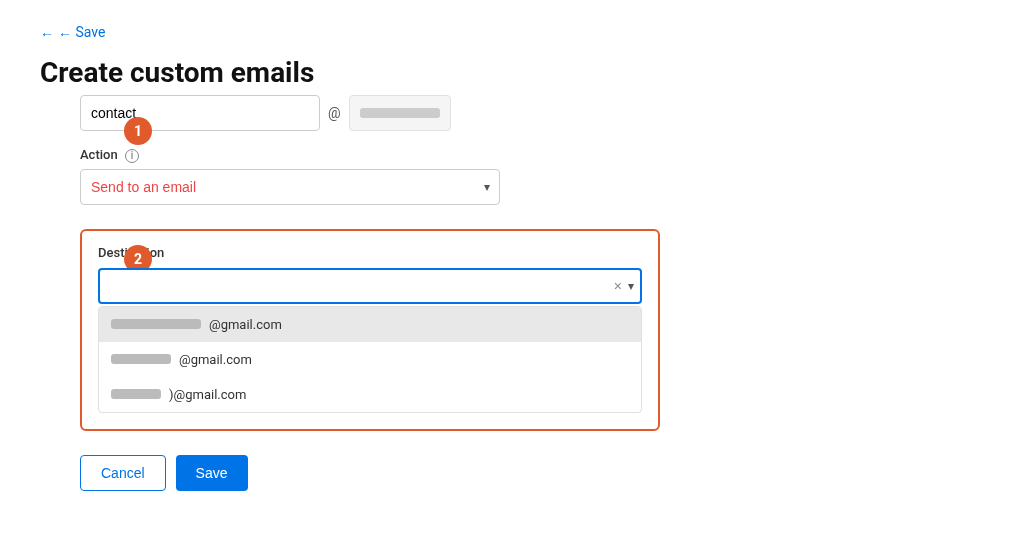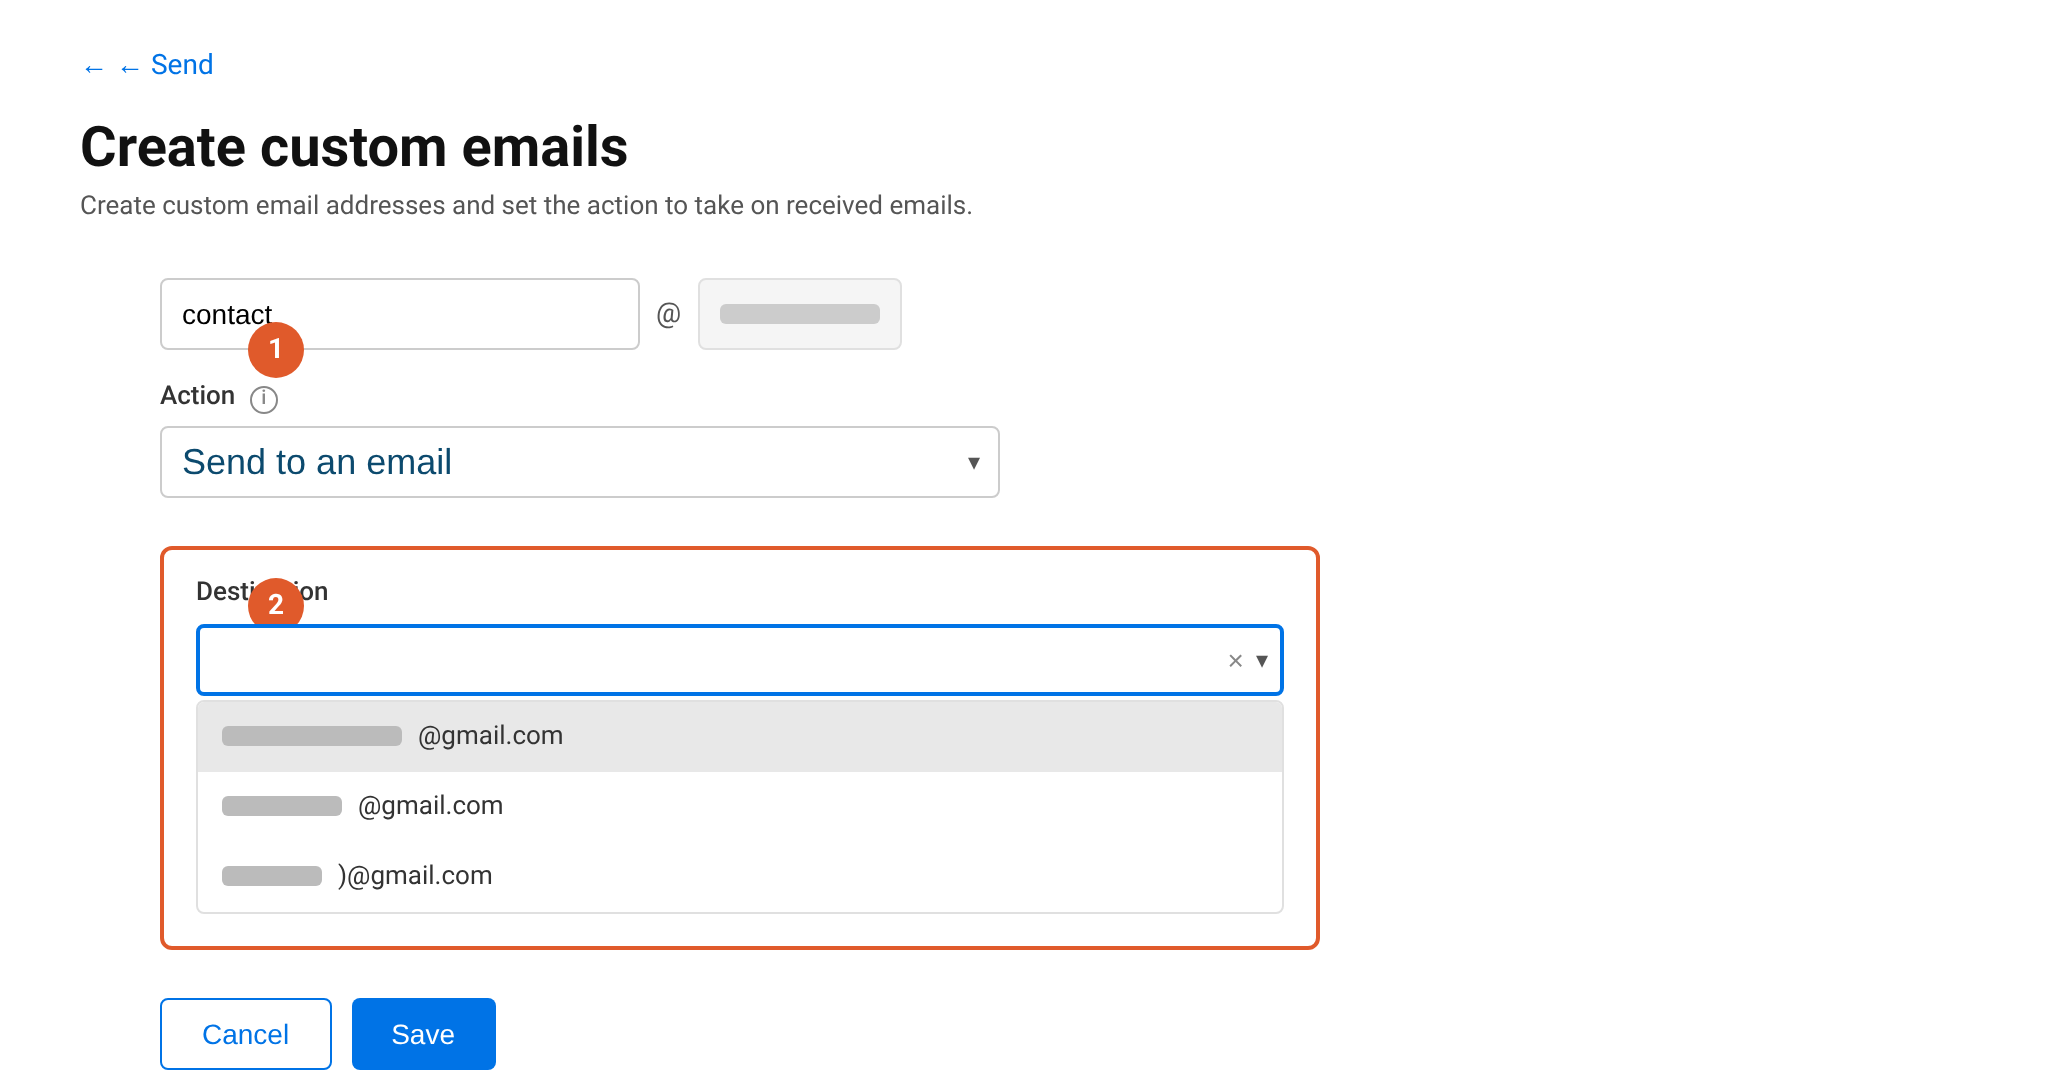--- a/index.html
+++ b/index.html
@@ -113,25 +113,25 @@
     .action-select-wrapper {
       position: relative;
       width: 420px;
     }
     .action-select {
       width: 100%;
       height: 36px;
       border: 1px solid #ccc;
       border-radius: 4px;
       padding: 0 32px 0 10px;
-      font-size: 18px;
+      font-size: 14px;
       appearance: none;
       background: #fff;
       cursor: pointer;
-      color: #0c4a6e;
+      color: #ef4444;
       outline: none;
     }
     .select-arrow {
       position: absolute;
       right: 10px;
       top: 50%;
       transform: translateY(-50%);
       pointer-events: none;
       color: #555;
       font-size: 12px;
@@ -247,26 +247,25 @@
       position: relative;
     }
   </style>
 </head>
 <body>
 
 <div class="page-wrapper">
   
   <a class="back-link" href="#">
     <span>←</span>
-    <span>← Send</span>
+    <span>← Save</span>
   </a>
 
   
   <h1 class="page-title">Create custom emails</h1>
-  <p class="page-subtitle">Create custom email addresses and set the action to take on received emails.</p>
 
   
   <div class="form-section">
     <div class="form-group" style="position:relative; padding-left: 0;">
 
       <div style="position:absolute; left:-38px; top:22px;">
         <div class="step-badge">1</div>
       </div>
 
       <div style="margin-bottom:16px;">

